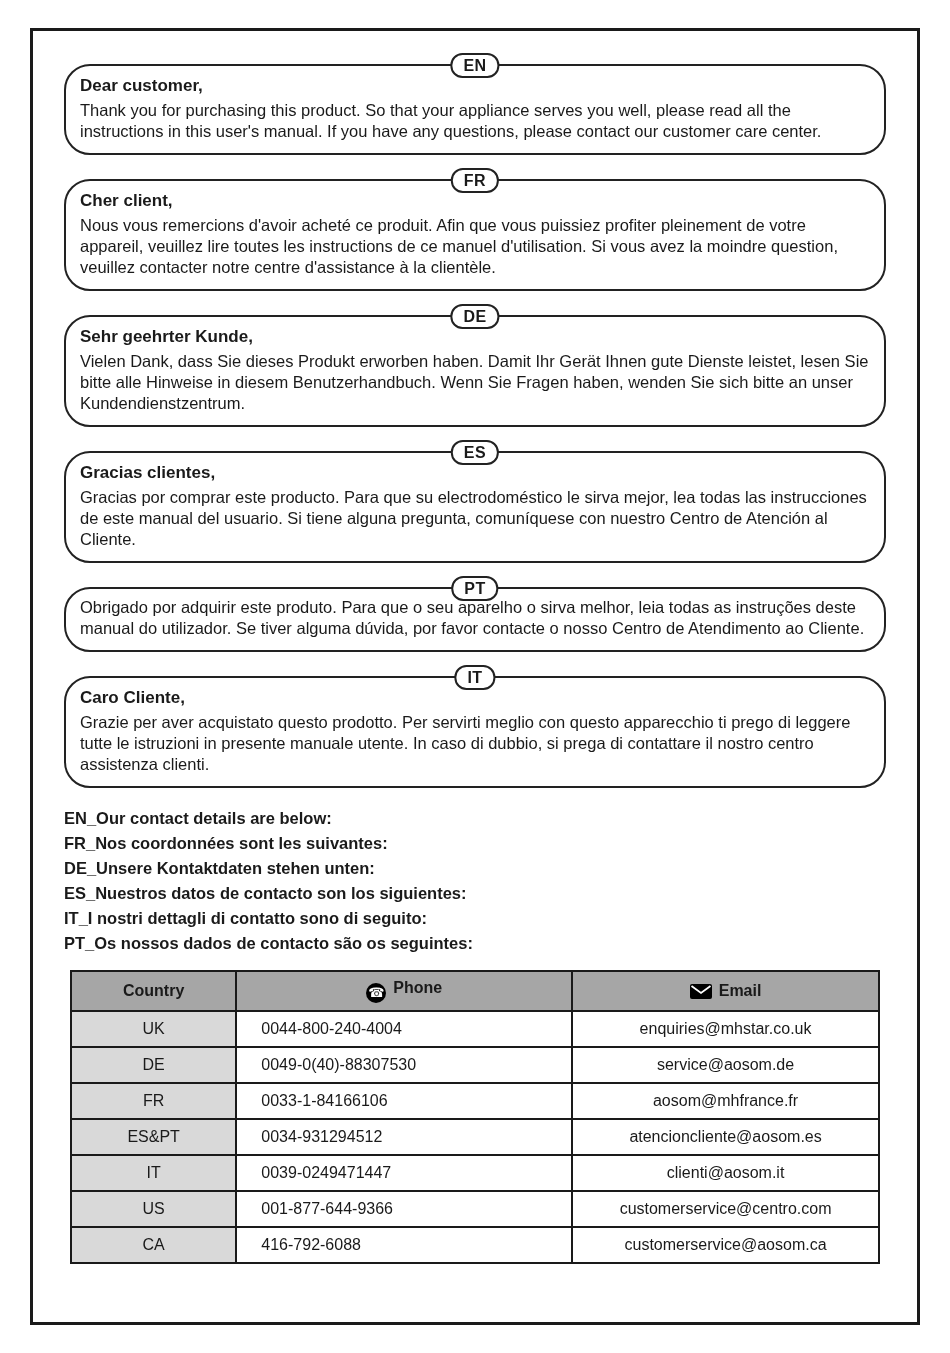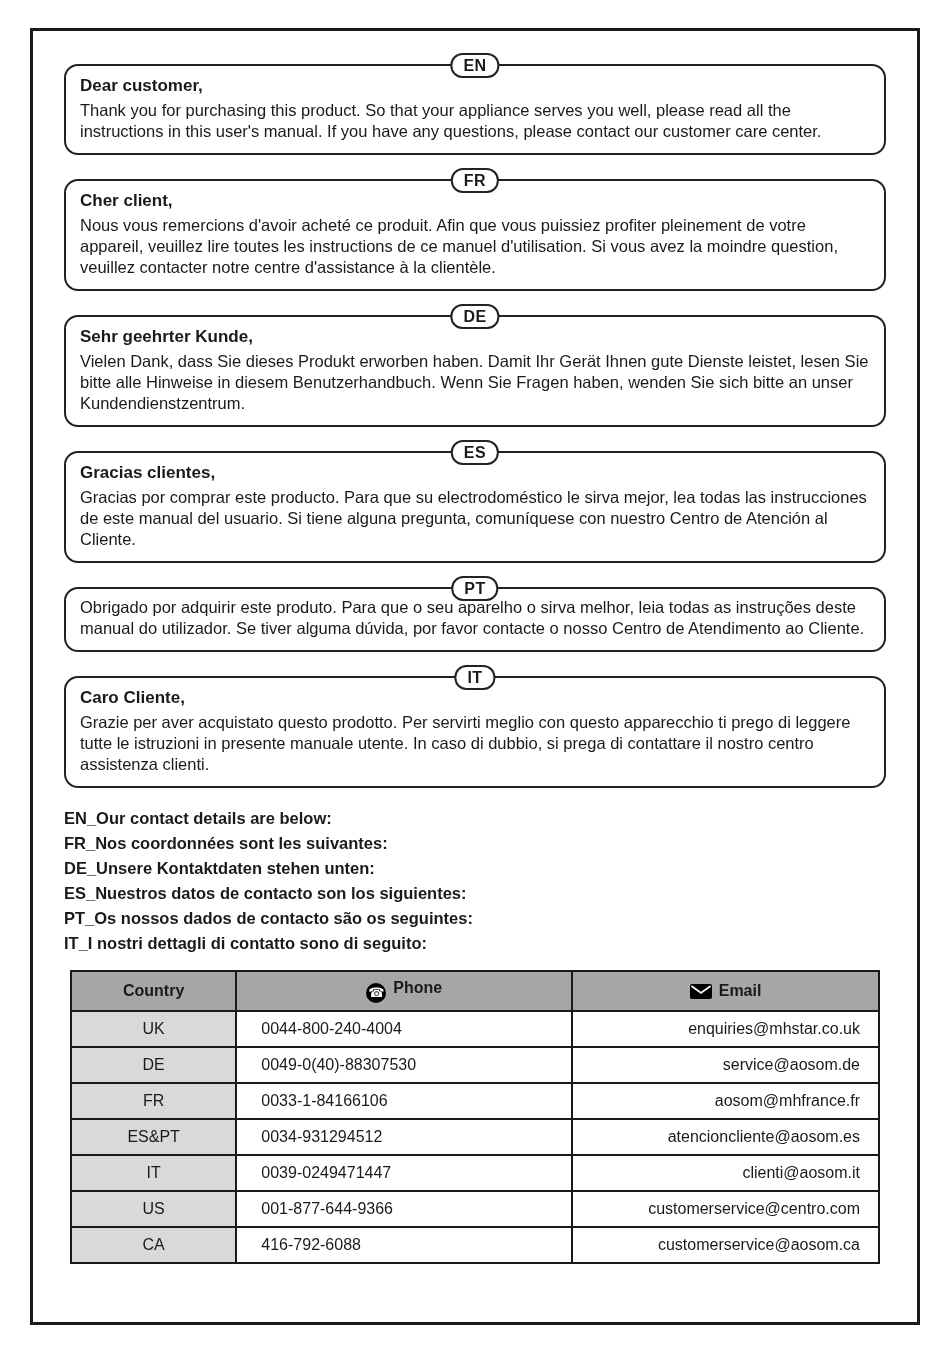--- a/index.html
+++ b/index.html
@@ -2,37 +2,37 @@
 <html><head>
 <meta charset="utf-8">
 <style>
   * { box-sizing: border-box; }
   html,body { margin:0; padding:0; background:#ffffff; }
   body { font-family:"Liberation Sans","DejaVu Sans",sans-serif; color:#1a1a1a; }
   .page { position:relative; width:950px; height:1353px; background:#fff; overflow:hidden; }
   .outer-border { position:absolute; top:28px; left:30px; right:30px; bottom:28px; border:3px solid #1a1a1a; }
   .content { position:absolute; top:40px; left:64px; right:64px; }
 
-  .lang-section { position:relative; border:2px solid #222; border-radius:14px; margin-top:24px; padding:8px 14px 11px 14px; background:#fff; }
+  .lang-section { position:relative; border:2px solid #222; border-radius:26px; margin-top:24px; padding:8px 14px 11px 14px; background:#fff; }
   .lang-badge { position:absolute; top:-13px; left:50%; transform:translateX(-50%);
     background:#fff; border:2px solid #222; border-radius:12px; padding:0 11px;
     font-weight:bold; font-size:16px; line-height:21px; letter-spacing:0.5px; }
   .sec-heading { font-weight:bold; font-size:17px; margin:2px 0 4px 0; }
   .sec-body { font-size:16.5px; line-height:21px; }
 
   .intro { margin-top:18px; }
   .intro-line { font-weight:bold; font-size:16.5px; line-height:25px; }
   .intro-line .prefix { }
 
   table.contact { border-collapse:collapse; margin:14px auto 0 auto; width:810px; }
   table.contact th, table.contact td { border:2px solid #1a1a1a; font-size:16px; }
   table.contact th { background:#a6a6a6; font-weight:bold; padding:7px 4px;margin-left:27px; }
   td.country { background:#d9d9d9; text-align:center; width:160px; padding:8px 4px; }
   td.phone { text-align:left; padding:8px 4px 8px 24px; width:325px; }
-  td.email { text-align:right; padding:8px 18px; width:297px; }
+  td.email { text-align:center; padding:8px 18px; width:297px; }
 
   .phone-icon { display:inline-block; width:20px; height:20px; border-radius:50%; background:#000;
     color:#fff; font-size:13px; line-height:20px; text-align:center; vertical-align:-4px; margin-right:7px; }
   .email-icon { vertical-align:-3px; margin-right:7px; }
 </style>
 </head>
 <body>
 
 <div class="page">
   <div class="outer-border"></div>
@@ -71,22 +71,22 @@
       <div class="lang-badge">IT</div>
       <div class="sec-heading">Caro Cliente,</div>
       <div class="sec-body">Grazie per aver acquistato questo prodotto. Per servirti meglio con questo apparecchio ti prego di leggere tutte le istruzioni in presente manuale utente. In caso di dubbio, si prega di contattare il nostro centro assistenza clienti.</div>
     </div>
 
     <div class="intro">
       <div class="intro-line"><span class="prefix">EN_</span><span>Our contact details are below:</span></div>
       <div class="intro-line"><span class="prefix">FR_</span><span>Nos coordonnées sont les suivantes:</span></div>
       <div class="intro-line"><span class="prefix">DE_</span><span>Unsere Kontaktdaten stehen unten:</span></div>
       <div class="intro-line"><span class="prefix">ES_</span><span>Nuestros datos de contacto son los siguientes:</span></div>
+      <div class="intro-line"><span class="prefix">IT_</span><span>I nostri dettagli di contatto sono di seguito:</span></div>
       <div class="intro-line"><span class="prefix">PT_</span><span>Os nossos dados de contacto são os seguintes:</span></div>
-      <div class="intro-line"><span class="prefix">IT_</span><span>I nostri dettagli di contatto sono di seguito:</span></div>
     </div>
 
     <table class="contact">
       <thead>
         <tr>
           <th>Country</th>
           <th>
             <span class="phone-icon">☎</span><span>Phone</span>
           </th>
           <th>

